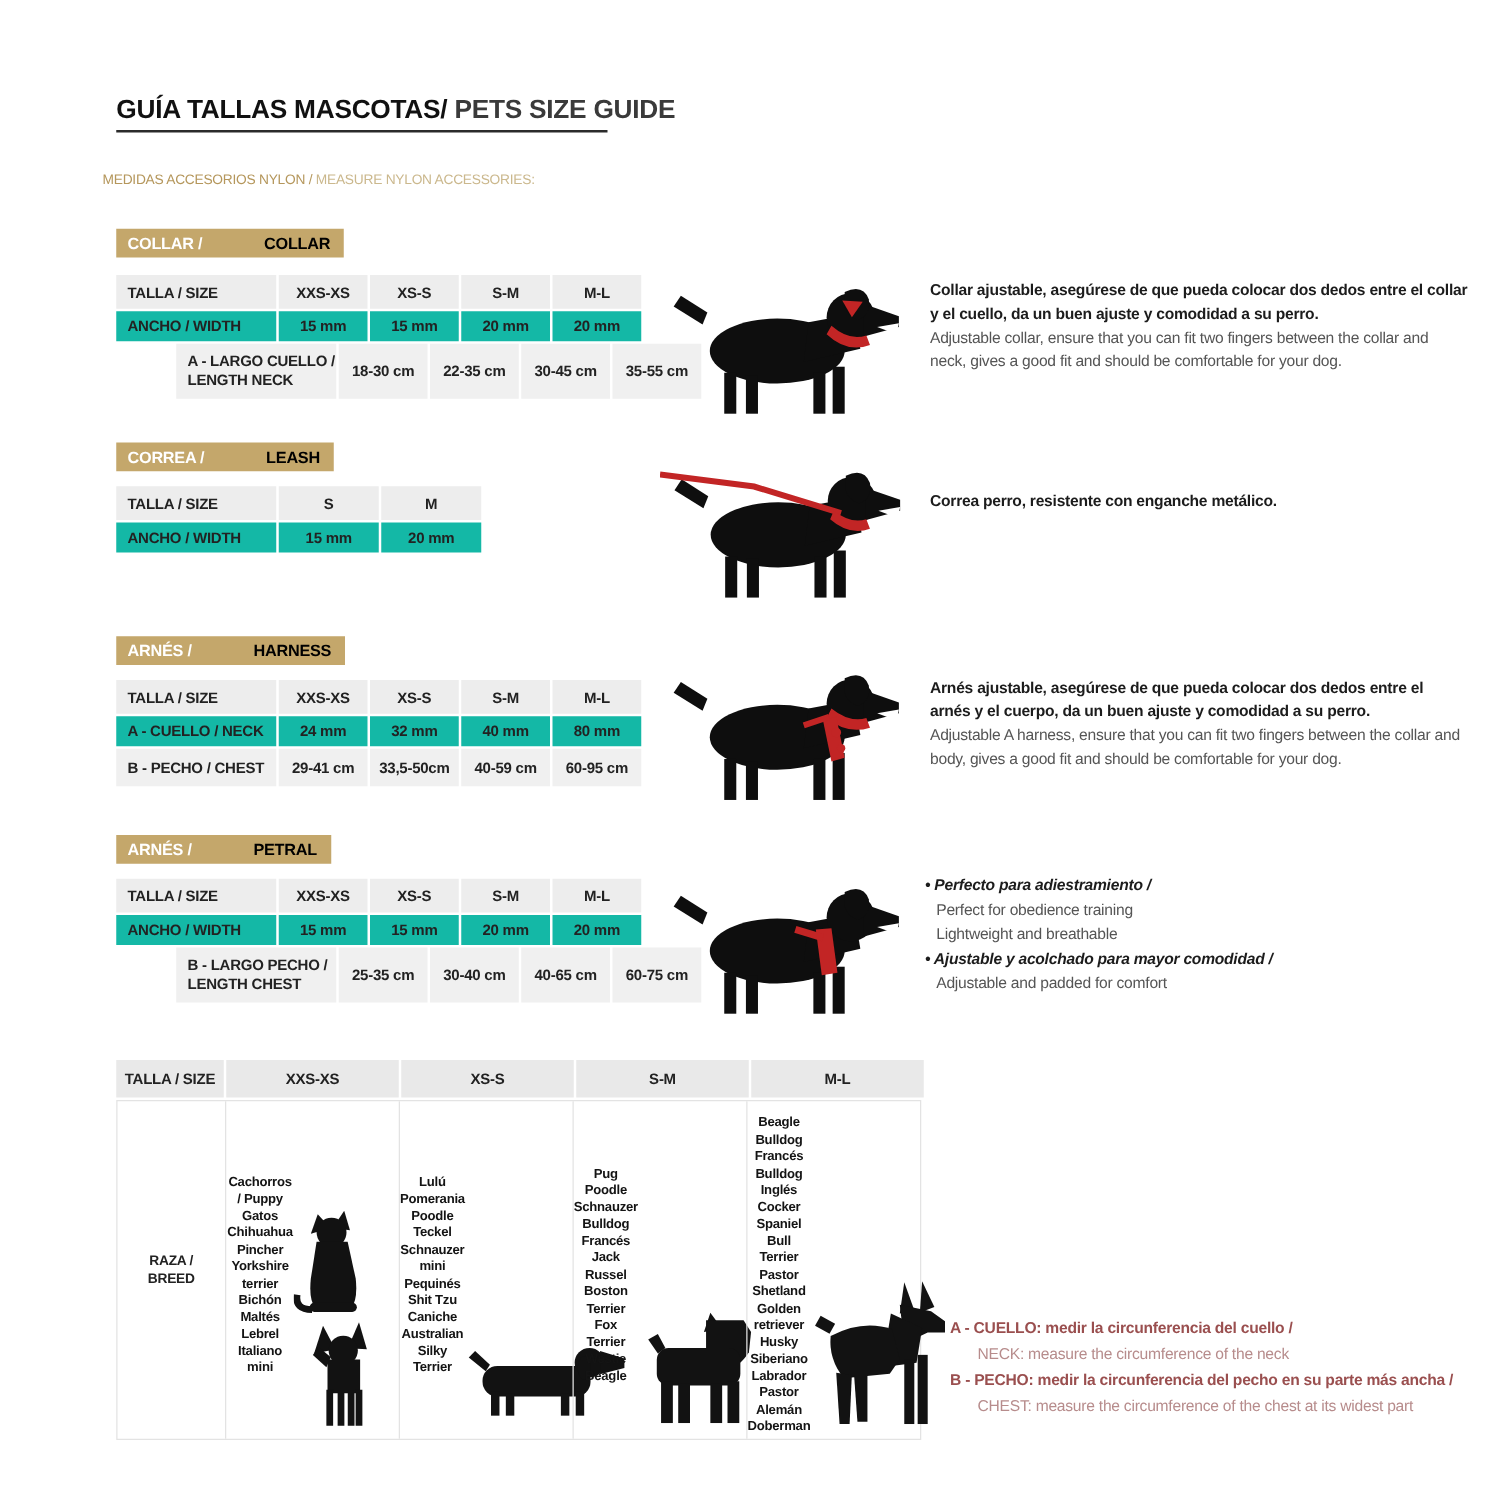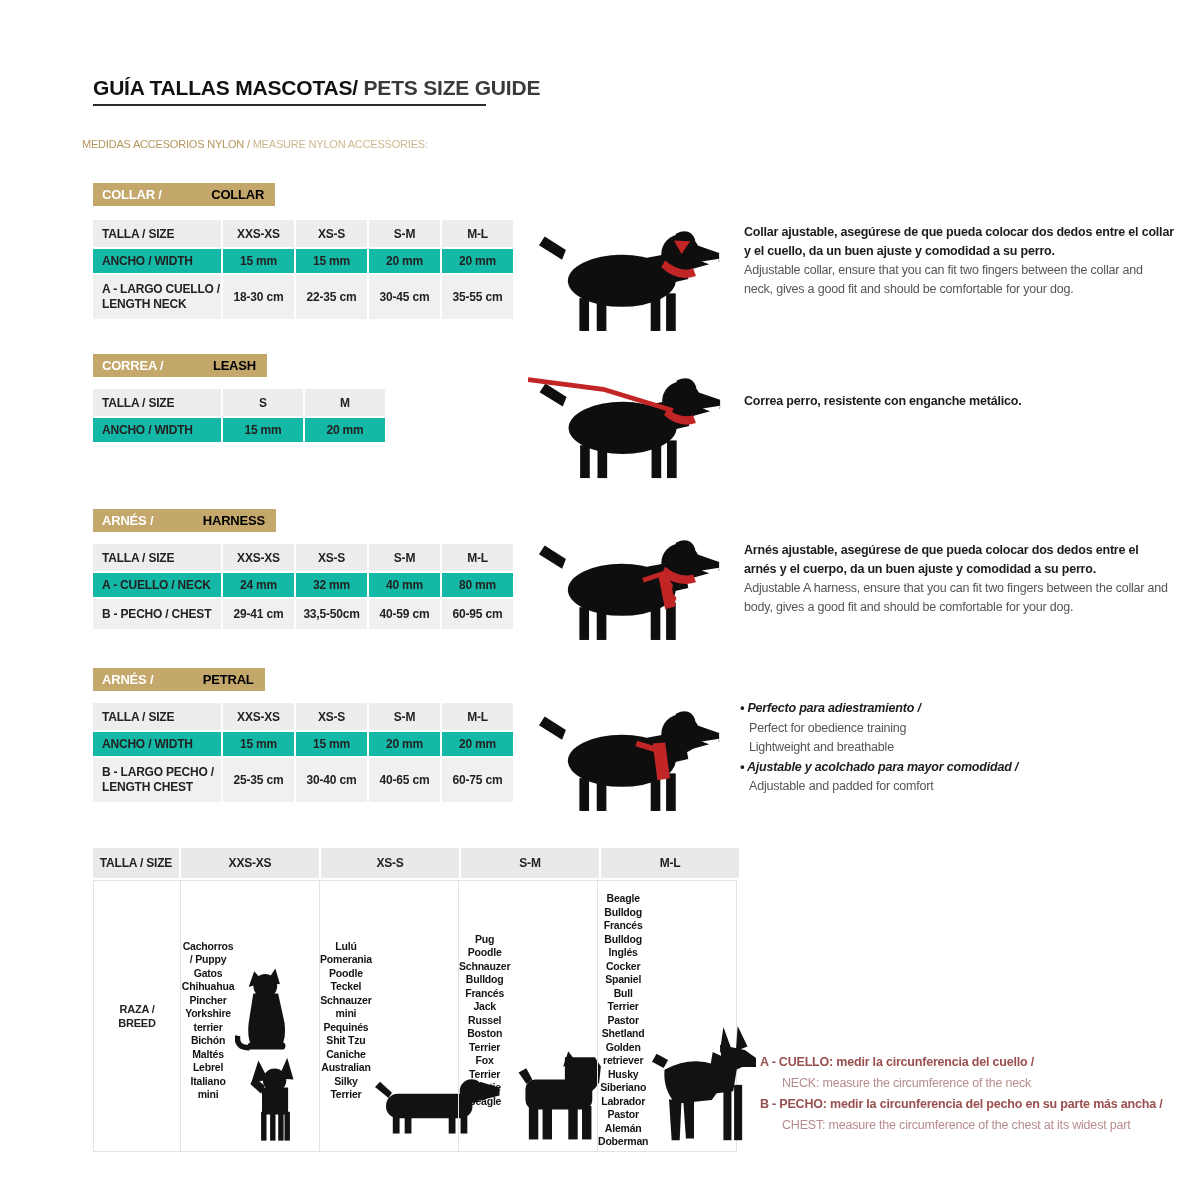--- a/index.html
+++ b/index.html
@@ -17,21 +17,21 @@
   .badge{position:absolute;left:93px;background:#c4a76b;color:#ffffff;font-weight:bold;font-size:13px;
          padding:4px 11px 4px 9px;white-space:nowrap;}
   .badge .en{color:#000000;margin-left:46px;}
 
   
   .tbl{position:absolute;left:93px;}
   .trow{display:flex;column-gap:2px;margin-bottom:2px;}
   .cell{display:flex;align-items:center;justify-content:center;font-weight:bold;font-size:12px;
         color:#222;background:#ededed;text-align:center;}
   .c-label{width:128px;justify-content:flex-start;padding-left:9px;box-sizing:border-box;text-align:left;}
-  .c-label.two{flex-direction:column;align-items:flex-start;justify-content:center;line-height:15px;}
+  .c-label.two{flex-direction:column;align-items:flex-start;justify-content:center;line-height:15px;margin-left:48px;}
   .c-v{width:71px;}
   .c-v2{width:80px;}
   .h27{height:27px;} .h24{height:24px;} .h44{height:44px;} .h30{height:30px;} .h26{height:26px;}
   .r-dark .cell{background:#14b8a6;}
   .r-light .cell{background:#f0f0f0;}
 
   
   .desc{position:absolute;left:696px;width:430px;font-size:12.5px;line-height:19px;margin-left:48px;}
   .desc .es{font-weight:bold;color:#1c1c1c;}
   .desc .en{color:#555;}

